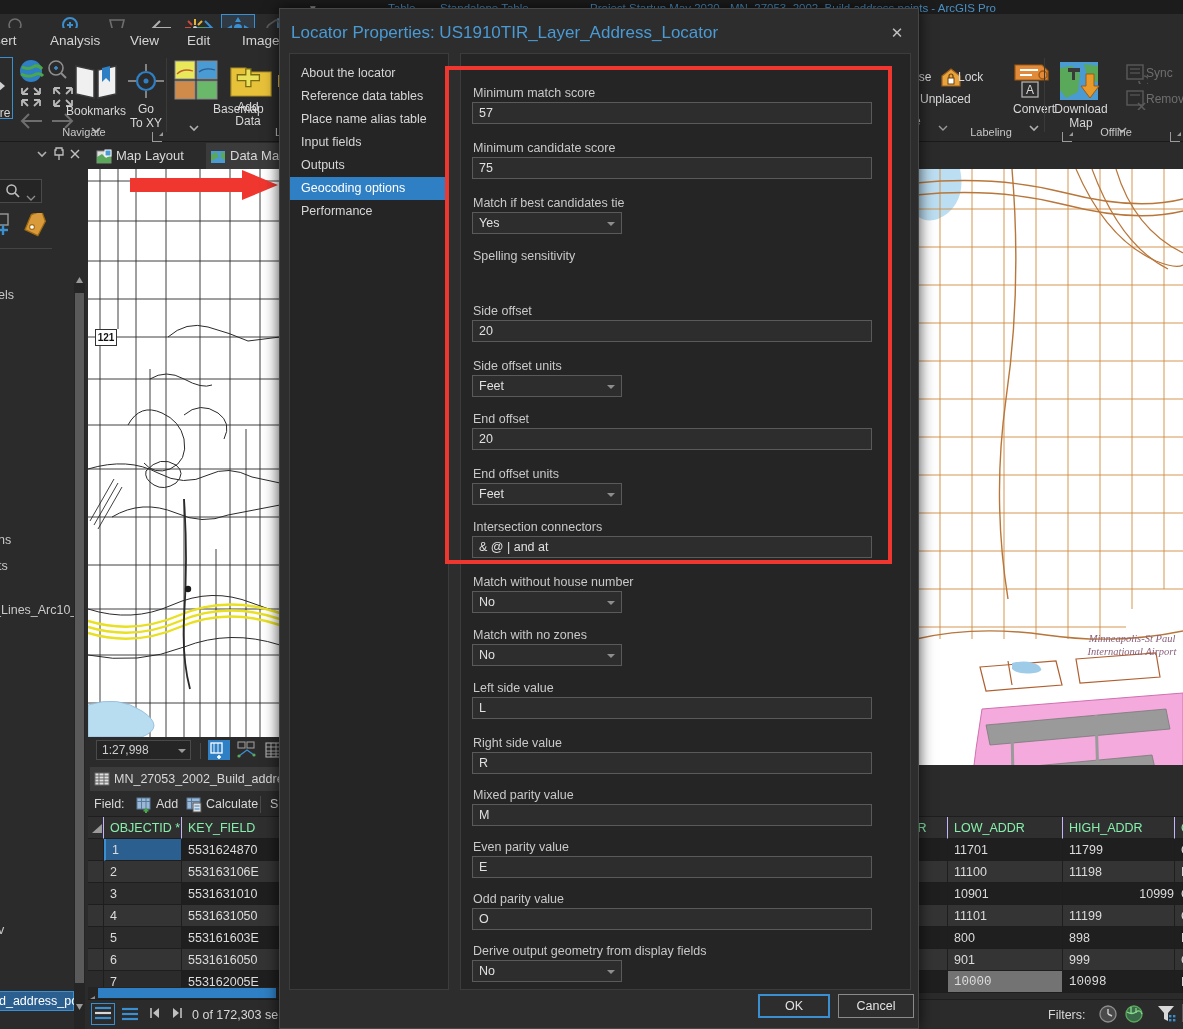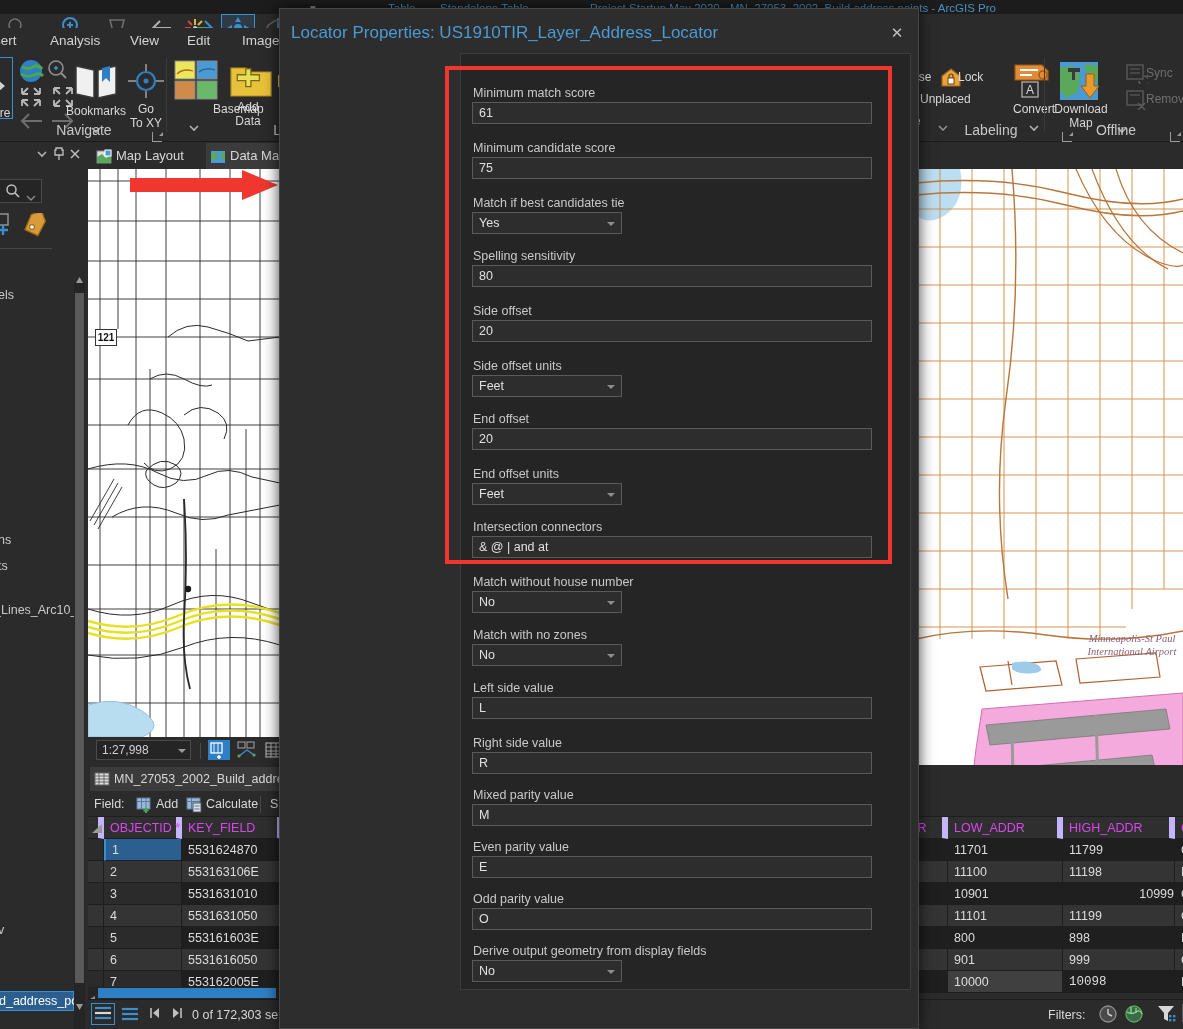--- a/index.html
+++ b/index.html
@@ -44,21 +44,21 @@
     color: #d4d4d4; font-size: 13.5px; white-space: nowrap;
   }
 
   
   .ribbon {
     position: absolute; left: 0; top: 54px; width: 1183px; height: 88px;
     background: #2b2b2b;
     border-bottom: 1px solid #1a1a1a;
   }
   .rgroup-label {
-    position: absolute; bottom: 2px; color: #c8c8c8; font-size: 14px;
+    position: absolute; bottom: 2px; color: #c8c8c8; font-size: 11px;
     text-align: center;
   }
   .rgroup-sep {
     position: absolute; top: 4px; width: 1px; height: 74px; background: #3a3a3a;
   }
   .rbtn-label {
     position: absolute; color: #d8d8d8; font-size: 12px;
     text-align: center; line-height: 14px;
   }
   .rbtn-label.dim { color: #6e6e6e; }
@@ -155,22 +155,22 @@
   .tbl-toolbar {
     position: absolute; left: 0; top: 28px; width: 1095px; height: 24px;
     background: #2b2b2b; border-bottom: 1px solid #1e1e1e;
   }
   .tbl-tb-text {
     position: absolute; top: 4px; color: #d8d8d8; font-size: 12.5px;
     white-space: nowrap;
   }
   .grid-head {
     position: absolute; top: 52px; height: 22px; line-height: 22px;
-    color: #d946ef; font-size: 12.5px; padding-left: 6px;
-    background: #2f2f2f; border-right: 6px solid #c4b5fd;
+    color: #86efac; font-size: 12.5px; padding-left: 6px;
+    background: #2f2f2f; border-right: 1px solid #c4b5fd;
     border-bottom: 1px solid #1e1e1e; white-space: nowrap;
   }
   .grid-cell {
     position: absolute; height: 22px; line-height: 22px;
     color: #dcdcdc; font-size: 12.5px; padding-left: 6px;
     border-right: 1px solid #1e1e1e; border-bottom: 1px solid #1e1e1e;
     white-space: nowrap; overflow: hidden;
   }
   .grid-cell.alt { background: #343434; }
   .grid-cell.selrow { background: #2a5f8f; }
@@ -926,21 +926,21 @@
     <div class="grid-cell" style="left:820px;top:162px;width:40px;background:#1f1f1f;"></div>
     <div class="grid-cell alt" style="left:820px;top:184px;width:40px;"></div>
     <div class="grid-cell" style="left:820px;top:206px;width:40px;background:#1f1f1f;"></div>
 
     <div class="grid-cell" style="left:860px;top:74px;width:115px;background:#1f1f1f;">11701</div>
     <div class="grid-cell alt" style="left:860px;top:96px;width:115px;">11100</div>
     <div class="grid-cell" style="left:860px;top:118px;width:115px;background:#1f1f1f;">10901</div>
     <div class="grid-cell alt" style="left:860px;top:140px;width:115px;">11101</div>
     <div class="grid-cell" style="left:860px;top:162px;width:115px;background:#1f1f1f;">800</div>
     <div class="grid-cell alt" style="left:860px;top:184px;width:115px;">901</div>
-    <div class="grid-cell" style="left:860px;top:206px;width:115px;background:#404040;">10000</div>
+    <div class="grid-cell" style="left:860px;top:206px;width:115px;background:#737373;font-family:Liberation Mono, monospace;">10000</div>
 
     <div class="grid-cell" style="left:975px;top:74px;width:112px;background:#1f1f1f;">11799</div>
     <div class="grid-cell alt" style="left:975px;top:96px;width:112px;">11198</div>
     <div class="grid-cell" style="left:975px;top:118px;width:112px;background:#1f1f1f;text-align:right;">10999</div>
     <div class="grid-cell alt" style="left:975px;top:140px;width:112px;">11199</div>
     <div class="grid-cell" style="left:975px;top:162px;width:112px;background:#1f1f1f;">898</div>
     <div class="grid-cell alt" style="left:975px;top:184px;width:112px;">999</div>
     <div class="grid-cell" style="left:975px;top:206px;width:112px;background:#1f1f1f;font-family:Liberation Mono, monospace;">10098</div>
 
     <div class="grid-cell" style="left:1087px;top:74px;width:30px;background:#1f1f1f;">O</div>
@@ -1018,37 +1018,45 @@
       </span>
       <span class="ic" style="left:1094px;top:4px;width:1px;height:18px;background:#5a5a5a;"></span>
 
     </div>
   </div>
 
   <div class="dialog">
     <div class="dlg-title">Locator Properties: US1910TIR_Layer_Address_Locator</div>
     <div class="dlg-close">✕</div>
 
+    <div class="dlg-nav">
+      <div class="navitem" style="top:8px;">About the locator</div>
+      <div class="navitem" style="top:31px;">Reference data tables</div>
+      <div class="navitem" style="top:54px;">Place name alias table</div>
+      <div class="navitem" style="top:77px;">Input fields</div>
+      <div class="navitem" style="top:100px;">Outputs</div>
+      <div class="navitem active" style="top:123px;">Geocoding options</div>
+      <div class="navitem" style="top:146px;">Performance</div>
+    </div>
 
     <div class="dlg-body">
 
       <div class="fld-label" style="left:12px;top:32px;">Minimum match score</div>
-      <div class="fld-input" style="left:11px;top:48px;width:400px;">61</div>
+      <div class="fld-input" style="left:11px;top:48px;width:400px;">57</div>
 
       <div class="fld-label" style="left:12px;top:87px;">Minimum candidate score</div>
       <div class="fld-input" style="left:11px;top:103px;width:400px;">75</div>
 
       <div class="fld-label" style="left:12px;top:142px;">Match if best candidates tie</div>
       <div class="fld-combo" style="left:11px;top:158px;">
         <span>Yes</span>
         <span class="cb-caret"></span>
       </div>
 
       <div class="fld-label" style="left:12px;top:195px;">Spelling sensitivity</div>
-      <div class="fld-input" style="left:11px;top:211px;width:400px;">80</div>
 
       <div class="fld-label" style="left:12px;top:250px;">Side offset</div>
       <div class="fld-input" style="left:11px;top:266px;width:400px;">20</div>
 
       <div class="fld-label" style="left:12px;top:305px;">Side offset units</div>
       <div class="fld-combo" style="left:11px;top:321px;">
         <span>Feet</span>
         <span class="cb-caret"></span>
       </div>
 
@@ -1091,17 +1099,21 @@
       <div class="fld-label" style="left:12px;top:838px;">Odd parity value</div>
       <div class="fld-input" style="left:11px;top:854px;width:400px;">O</div>
 
       <div class="fld-label" style="left:12px;top:890px;">Derive output geometry from display fields</div>
       <div class="fld-combo" style="left:11px;top:906px;">
         <span>No</span>
         <span class="cb-caret"></span>
       </div>
     </div>
 
+    <div class="dlg-footer">
+      <div class="dlg-btn primary" style="left:478px;width:72px;">OK</div>
+      <div class="dlg-btn" style="left:558px;width:76px;">Cancel</div>
+    </div>
   </div>
 
   <div class="redbox"></div>
 
 </div>
 
 </body></html>

